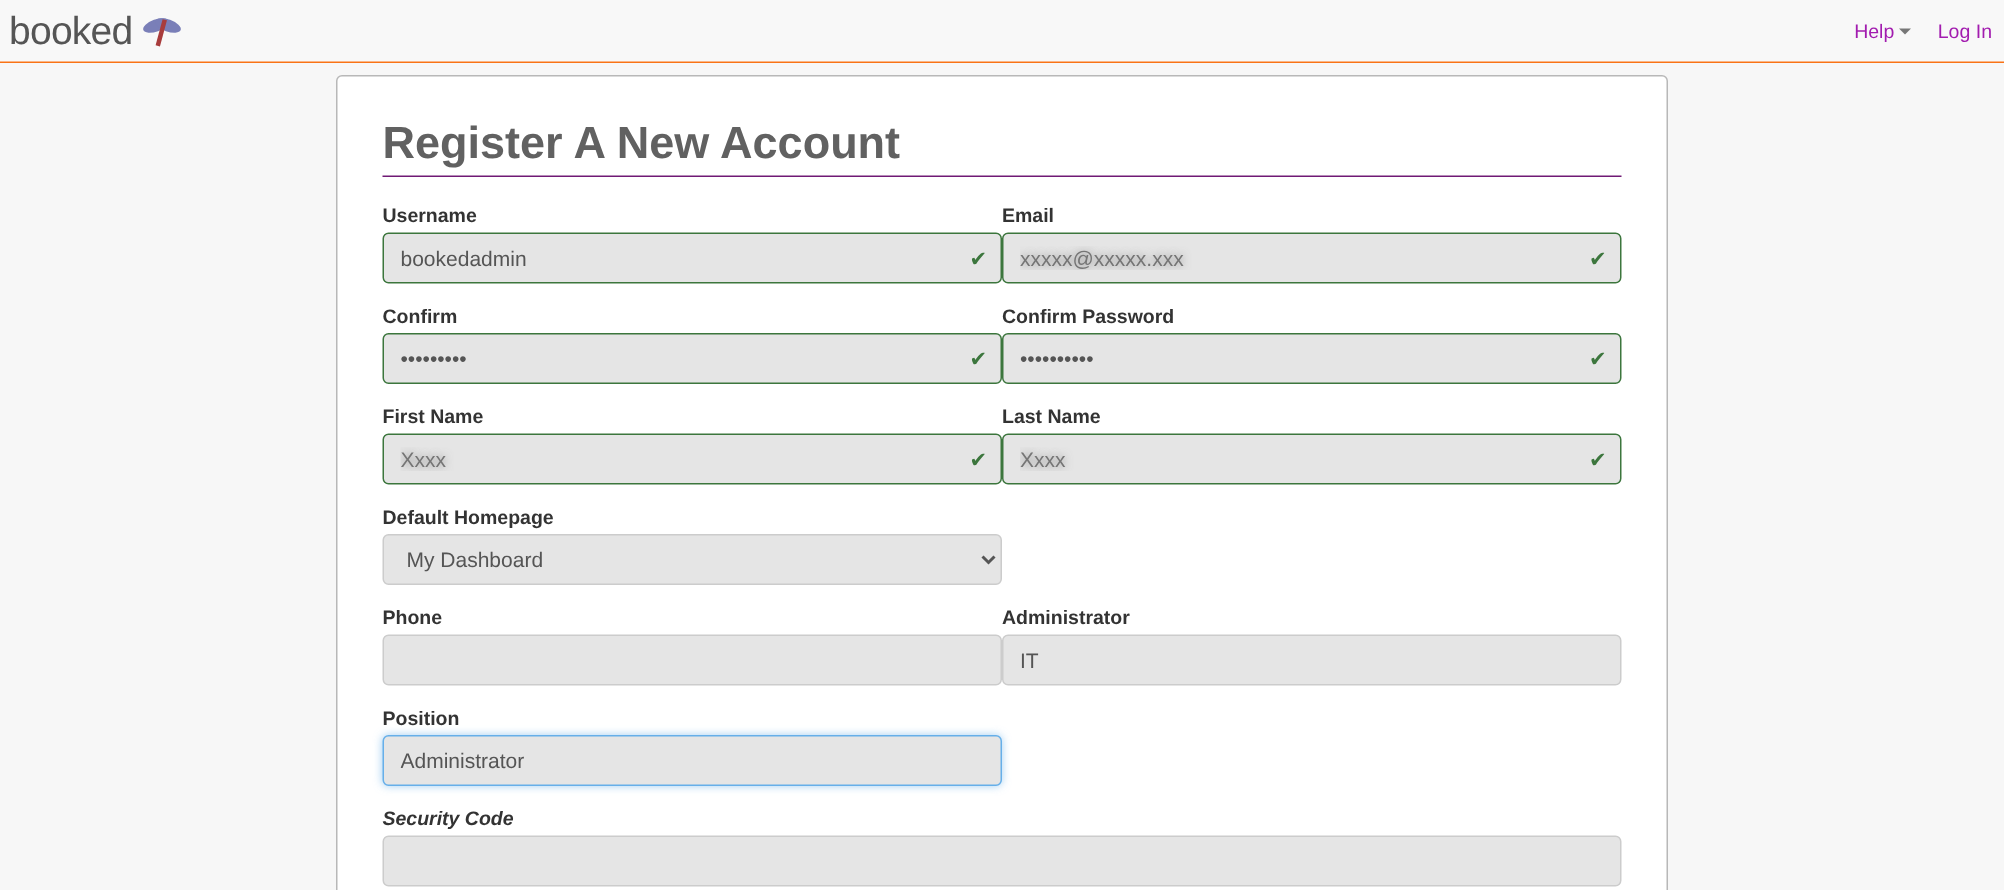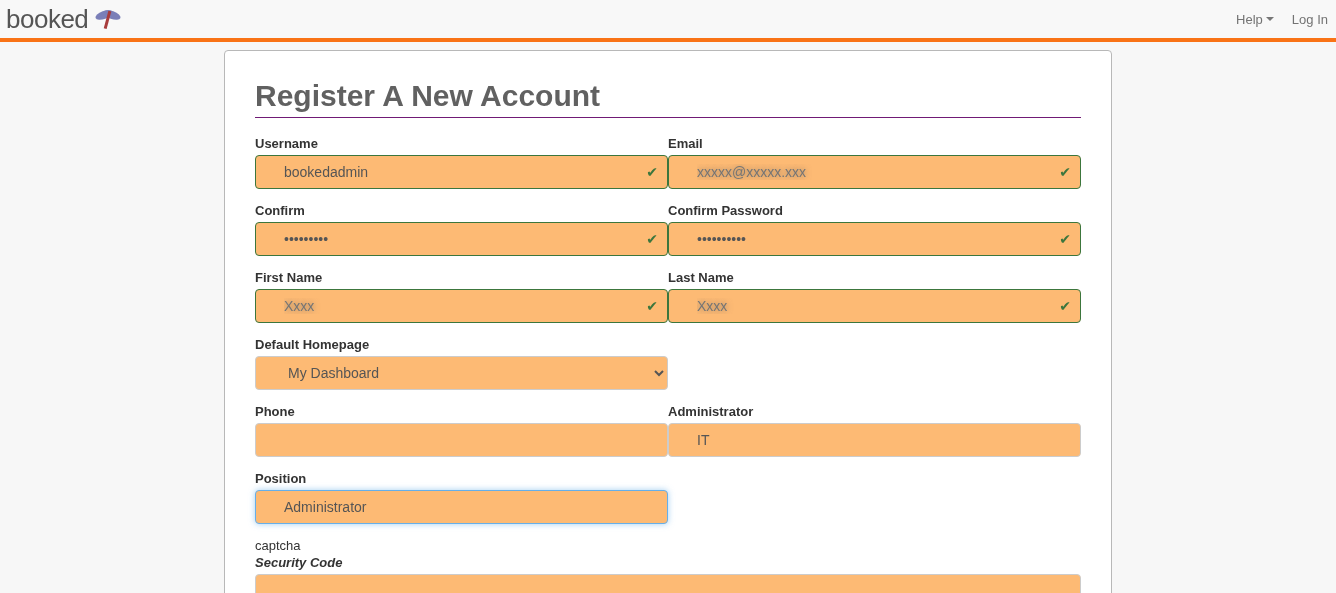--- a/index.html
+++ b/index.html
@@ -5,21 +5,21 @@
     * { box-sizing: border-box; margin: 0; padding: 0; }
     body {
       font-family: "Helvetica Neue", Helvetica, Arial, sans-serif;
       font-size: 14px;
       color: #333;
       background: #f7f7f7;
       width: 1336px;
     }
     .navbar {
       background: #f8f8f8;
-      border-bottom: 4px solid #f97316;
+      border-bottom: 1px solid #f97316;
       height: 42px;
       display: flex;
       align-items: center;
       justify-content: space-between;
       padding: 0 8px 0 6px;
     }
     .brand {
       display: flex;
       align-items: center;
       gap: 4px;
@@ -30,21 +30,21 @@
       color: #555;
       letter-spacing: -0.5px;
     }
     .brand-icon svg { display: block; }
     .nav-right {
       display: flex;
       align-items: center;
       gap: 18px;
     }
     .nav-link {
-      color: #737373;
+      color: #a21caf;
       font-size: 13px;
       cursor: pointer;
       display: flex;
       align-items: center;
       gap: 3px;
     }
     .caret {
       display: inline-block;
       width: 0; height: 0;
       border-left: 4px solid transparent;
@@ -82,24 +82,24 @@
       font-weight: 700;
       color: #333;
       margin-bottom: 4px;
     }
     .input-wrap {
       position: relative;
     }
     input.form-control, select.form-control {
       width: 100%;
       height: 34px;
-      padding: 6px 28px;
+      padding: 6px 11px;
       font-size: 14px;
       color: #555;
-      background: #fdba74;
+      background: #e5e5e5;
       border: 1px solid #ccc;
       border-radius: 4px;
       outline: none;
     }
     input.form-control.valid, .input-wrap.valid input.form-control {
       border-color: #3c763d;
     }
     input.form-control.focused {
       border-color: #66afe9;
       box-shadow: 0 0 6px rgba(102,175,233,.6);
@@ -269,18 +269,17 @@
 
   <div class="row">
     <div class="col">
       <label class="field-label">Position</label>
       <input class="form-control focused" value="Administrator" style="">
     </div>
     <div class="col"></div>
   </div>
 
   <div class="full-row">
-    <div class="captcha-text">captcha</div>
     <div class="security-label">Security Code</div>
     <input class="form-control" value="" style="">
   </div>
 
 </div>
 
 </body></html>

